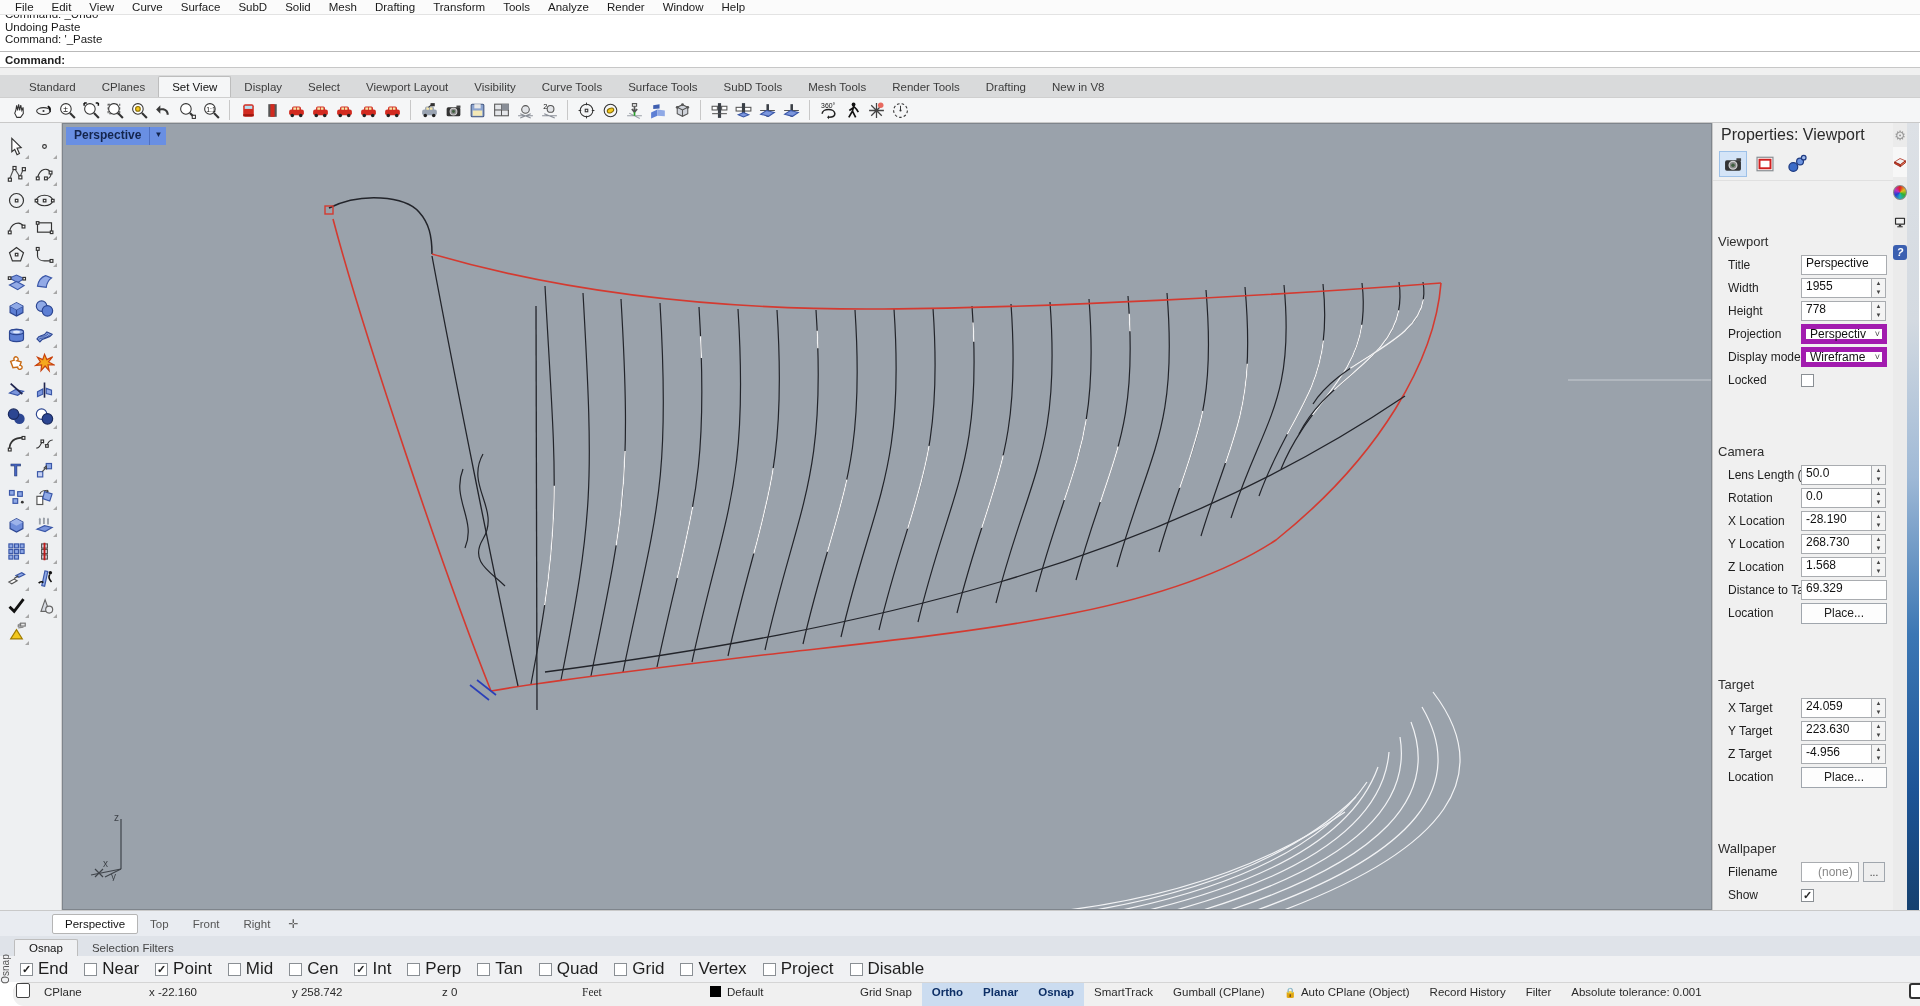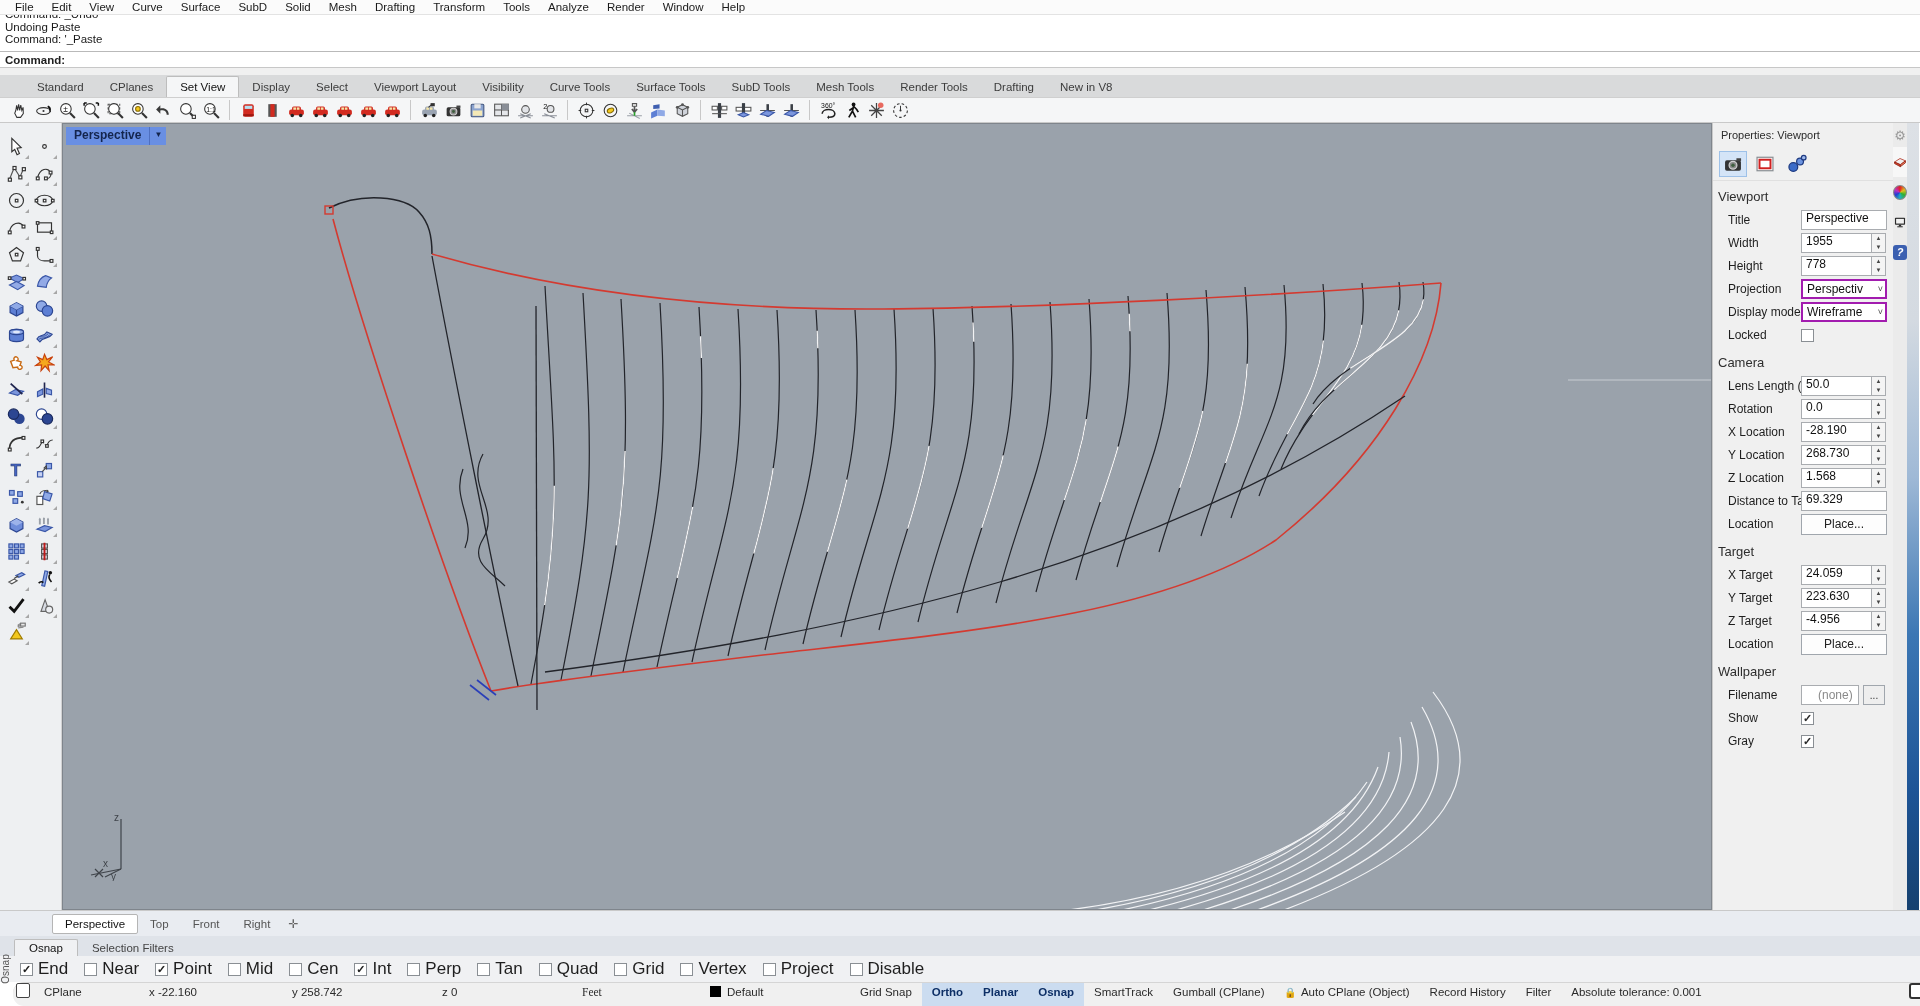--- a/index.html
+++ b/index.html
@@ -12,21 +12,21 @@
 
   
   #cmdhist{position:absolute;left:0;top:15px;width:1920px;height:37px;background:#ffffff;overflow:hidden;border-bottom:1px solid #b9b9b9;}
   #cmdhist-inner{position:absolute;left:5px;top:-7px;}
   .cmd-line{height:12.5px;line-height:12.5px;font-size:11.5px;color:#1a1a1a;white-space:pre;}
   #cmdprompt{position:absolute;left:0;top:52px;width:1920px;height:16px;background:#ffffff;border-bottom:1px solid #c7c7c7;display:flex;align-items:center;padding-left:5px;}
   #cmdprompt b{font-size:11.5px;}
 
   
   #tabbar{position:absolute;left:0;top:68px;width:1920px;height:30px;background:#f0f0f0;}
-  #tabstrip{position:absolute;left:0;bottom:0;width:1920px;height:23px;background:#d9dadb;display:flex;align-items:flex-end;padding-left:24px;border-bottom:1px solid #cfcfcf;}
+  #tabstrip{position:absolute;left:0;bottom:0;width:1920px;height:23px;background:#d9dadb;display:flex;align-items:flex-end;padding-left:16px;border-bottom:1px solid #cfcfcf;}
   .tab{padding:4px 13px 4px;font-size:11.5px;color:#3c3c3c;cursor:default;}
   .tab.active{background:#f5f6f7;border:1px solid #bdbdbd;border-bottom:none;border-radius:2px 2px 0 0;color:#111;}
 
   
   #toolbar{position:absolute;left:0;top:98px;width:1920px;height:25px;background:#f5f6f7;border-bottom:1px solid #c9c9c9;display:flex;align-items:center;padding-left:4px;}
   .tb-group{display:flex;align-items:center;padding:0 3px;}
   .tb-sep{width:1px;height:20px;background:#c8c8c8;margin:0 3px;}
   .tb-btn{width:24px;height:23px;display:flex;align-items:center;justify-content:center;cursor:default;}
   .tb-btn svg{width:19px;height:19px;}
 
@@ -41,34 +41,34 @@
   #vpsvg{position:absolute;left:0;top:0;}
   #vplabel{position:absolute;left:3px;top:3px;display:flex;height:18px;cursor:default;}
   #vplabel .lbl{background:#698fe3;color:#14254d;font-weight:bold;font-size:12px;padding:1px 8px 2px;}
   #vplabel .arr{background:#698fe3;border-left:1px solid #4e6fc0;color:#14254d;font-size:8px;padding:3px 4px 0;}
   #axiswidget{position:absolute;left:18px;bottom:28px;width:70px;height:70px;}
   #axiswidget text{font-size:10px;fill:#3f444a;}
   #axiswidget line,#axiswidget path{stroke:#3f444a;stroke-width:1.2;fill:none;}
 
   
   #rightpanel{width:181px;background:#f0f0f0;border-left:1px solid #c9c9c9;overflow:hidden;}
-  #panelheader{height:24px;display:flex;align-items:center;padding-left:8px;font-size:11px;color:#2b2b2b;}
+  #panelheader{height:24px;display:flex;align-items:center;padding-left:8px;font-size:16px;color:#2b2b2b;}
   #paneliconrow{height:34px;display:flex;align-items:center;gap:4px;padding-left:6px;border-bottom:1px solid #e0e0e0;}
   .picon{width:28px;height:26px;display:flex;align-items:center;justify-content:center;border:1px solid transparent;cursor:default;}
   .picon.active{background:#d4e4f7;border-color:#9ec1e8;}
   .picon svg{width:22px;height:22px;}
-  .sec-title{font-size:13px;color:#2e2e2e;padding:8px 0 4px 5px;}
+  .sec-title{font-size:13px;color:#2e2e2e;padding:8px 0 4px 5px;margin-top:45px;}
   .prow{display:flex;align-items:center;height:22px;margin:1px 0;}
   .prow .plabel{flex:1;padding-left:15px;font-size:12px;color:#1e1e1e;white-space:nowrap;overflow:hidden;}
   .pctrl{width:88px;display:flex;align-items:center;margin-right:4px;}
   .pinput{width:86px;height:20px;border:1px solid #a9acb0;background:#fff;font-size:12px;padding:0 4px;color:#111;}
   .spinbox{width:71px;height:20px;border:1px solid #a9acb0;background:#fff;font-size:12px;padding:0 4px;color:#111;}
   .updown{width:14px;height:20px;border:1px solid #a9acb0;border-left:none;background:#f4f4f4;display:flex;flex-direction:column;}
   .updown span{flex:1;font-size:6px;line-height:9px;text-align:center;color:#444;cursor:default;}
-  .pselect{width:86px;height:20px;border:2px solid #a21caf;background:#fff;font-size:12px;padding:0 2px 0 4px;color:#111;display:flex;align-items:center;}
+  .pselect{width:86px;height:20px;border:5px solid #a21caf;background:#fff;font-size:12px;padding:0 2px 0 4px;color:#111;display:flex;align-items:center;}
   .pselect i{margin-left:auto;font-style:normal;font-size:9px;color:#444;}
   .pselect .selval{white-space:nowrap;overflow:hidden;max-width:70px;}
   .pbutton{width:86px;height:21px;border:1px solid #a0a6ad;background:#fdfdfd;font-size:12px;color:#222;display:flex;align-items:center;justify-content:center;cursor:default;}
   .pcheck{width:13px;height:13px;border:1px solid #8a8f94;background:#fff;display:flex;align-items:center;justify-content:center;font-size:11px;font-weight:bold;color:#2b2b2b;}
   .pfile{width:58px;height:20px;border:1px solid #a9acb0;background:#fff;font-size:12px;color:#8a8a8a;padding:0 16px;display:flex;align-items:center;}
   .pdots{width:22px;height:20px;margin-left:4px;border:1px solid #a0a6ad;background:#eee;font-size:10px;display:flex;align-items:center;justify-content:center;color:#333;}
 
   
   #sidestrip{width:26px;display:flex;}
   #striptabs{width:14px;background:#ebebeb;display:flex;flex-direction:column;align-items:center;}

